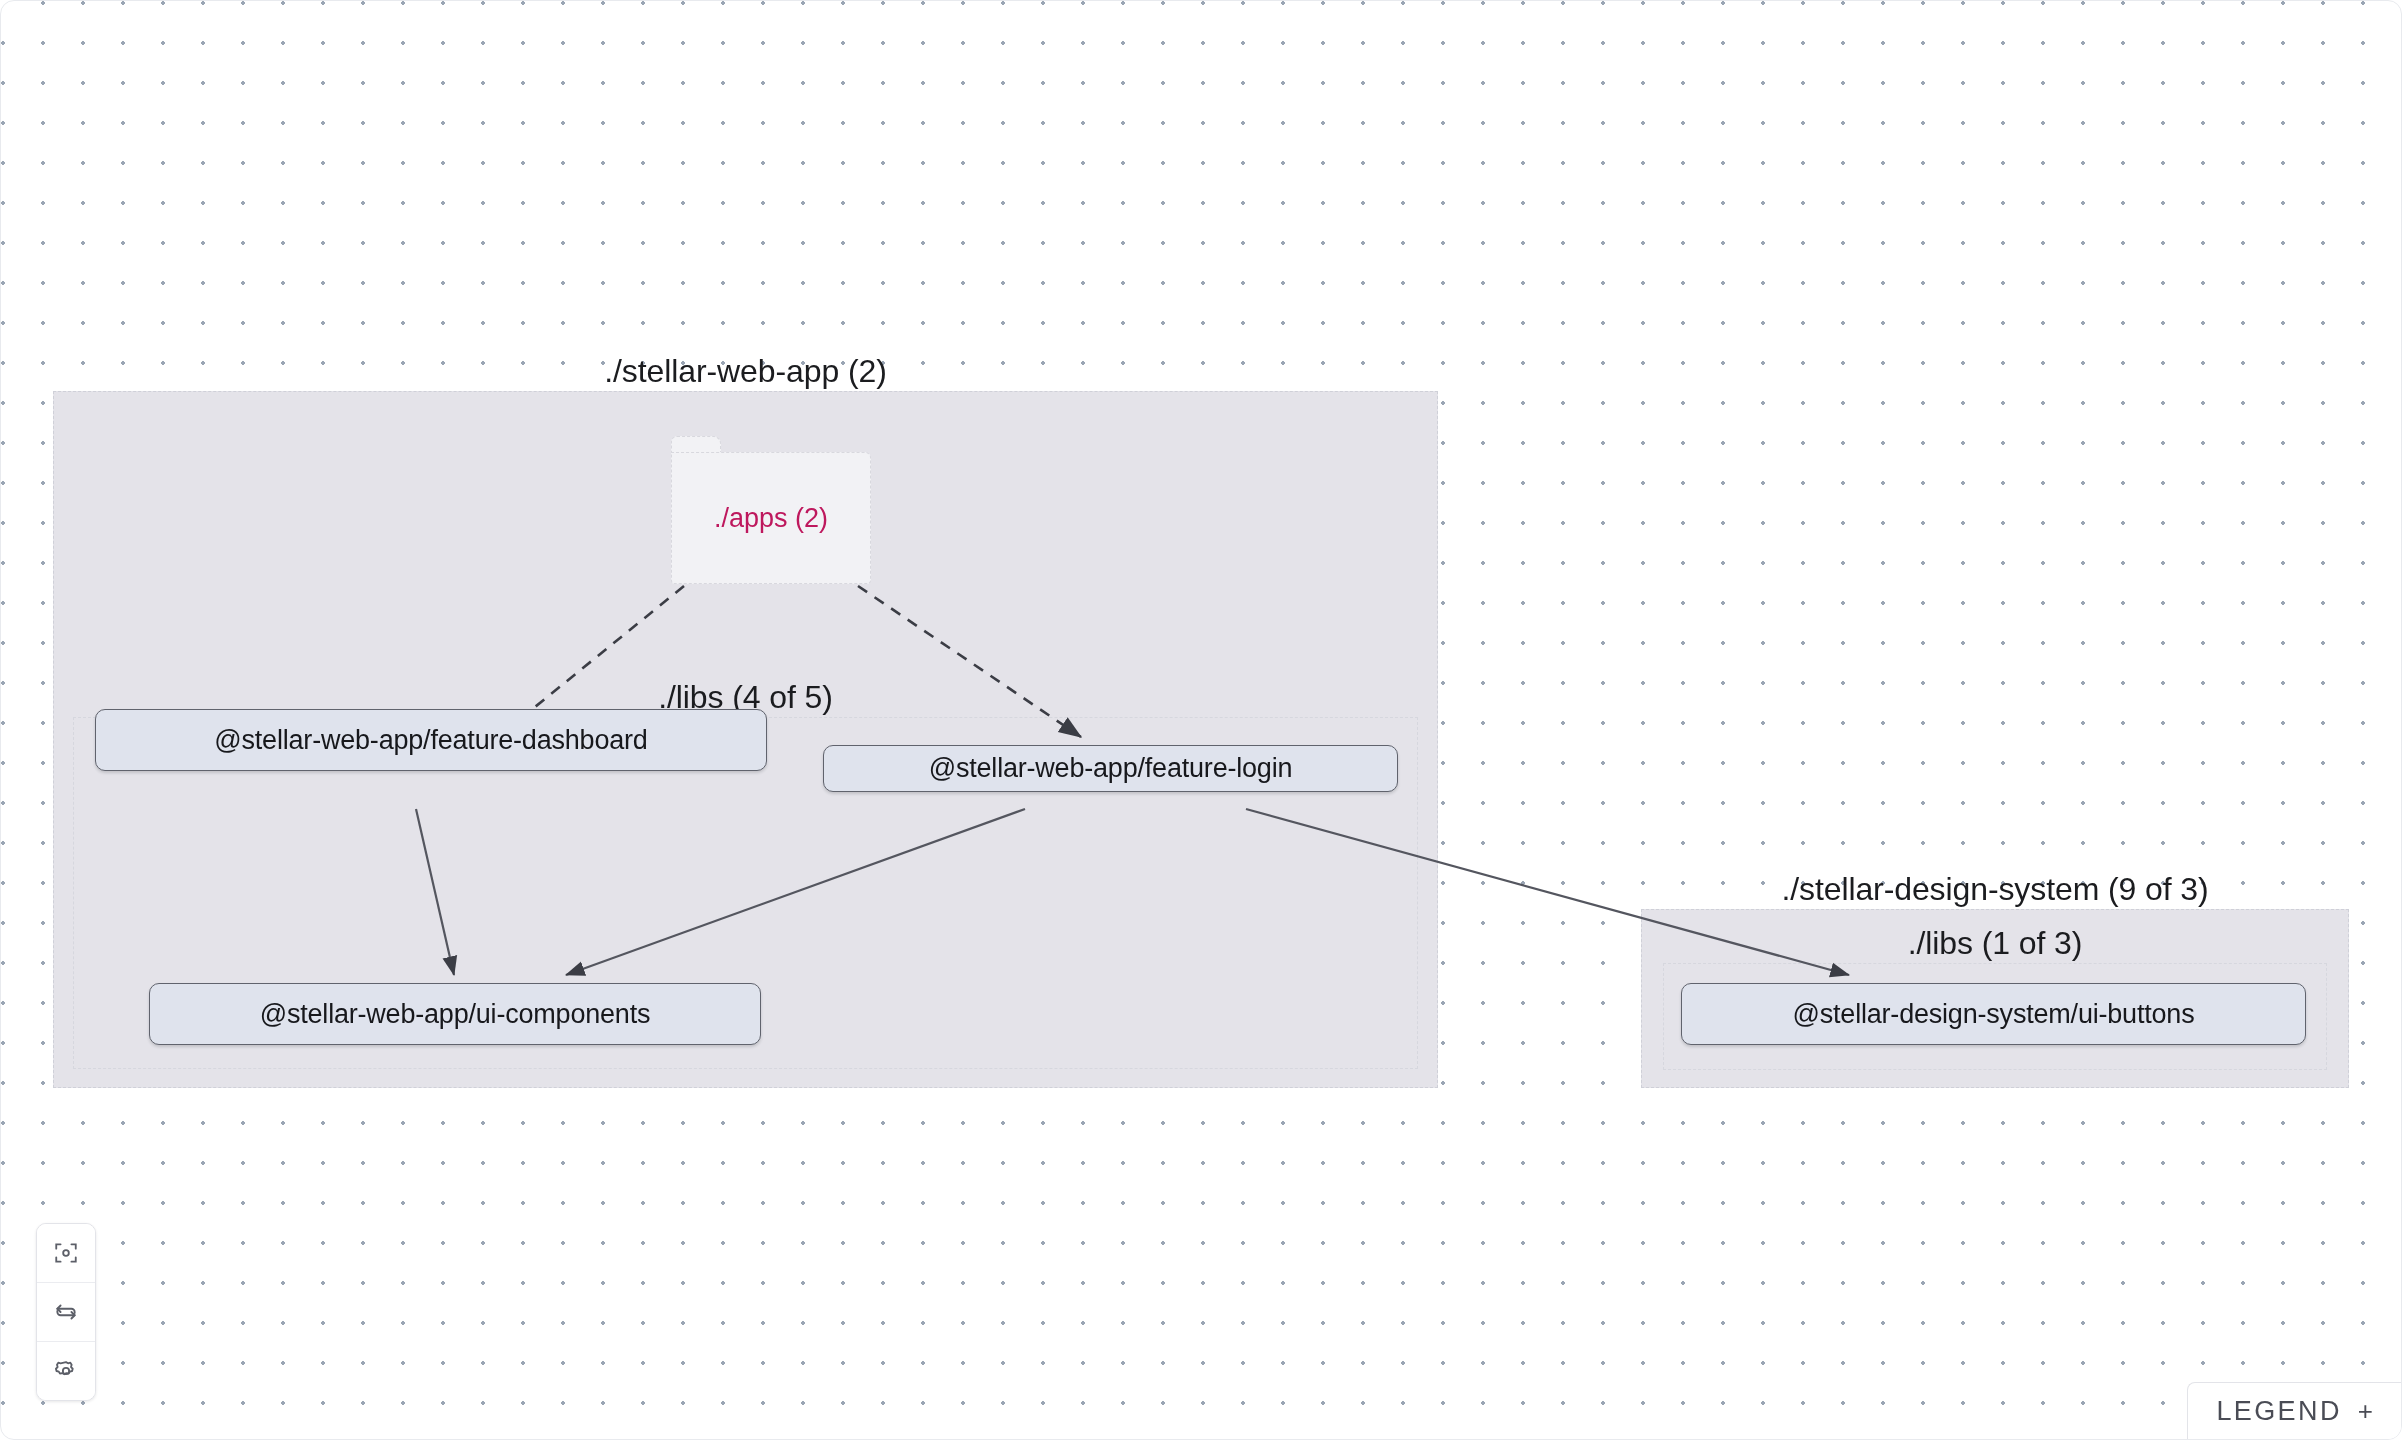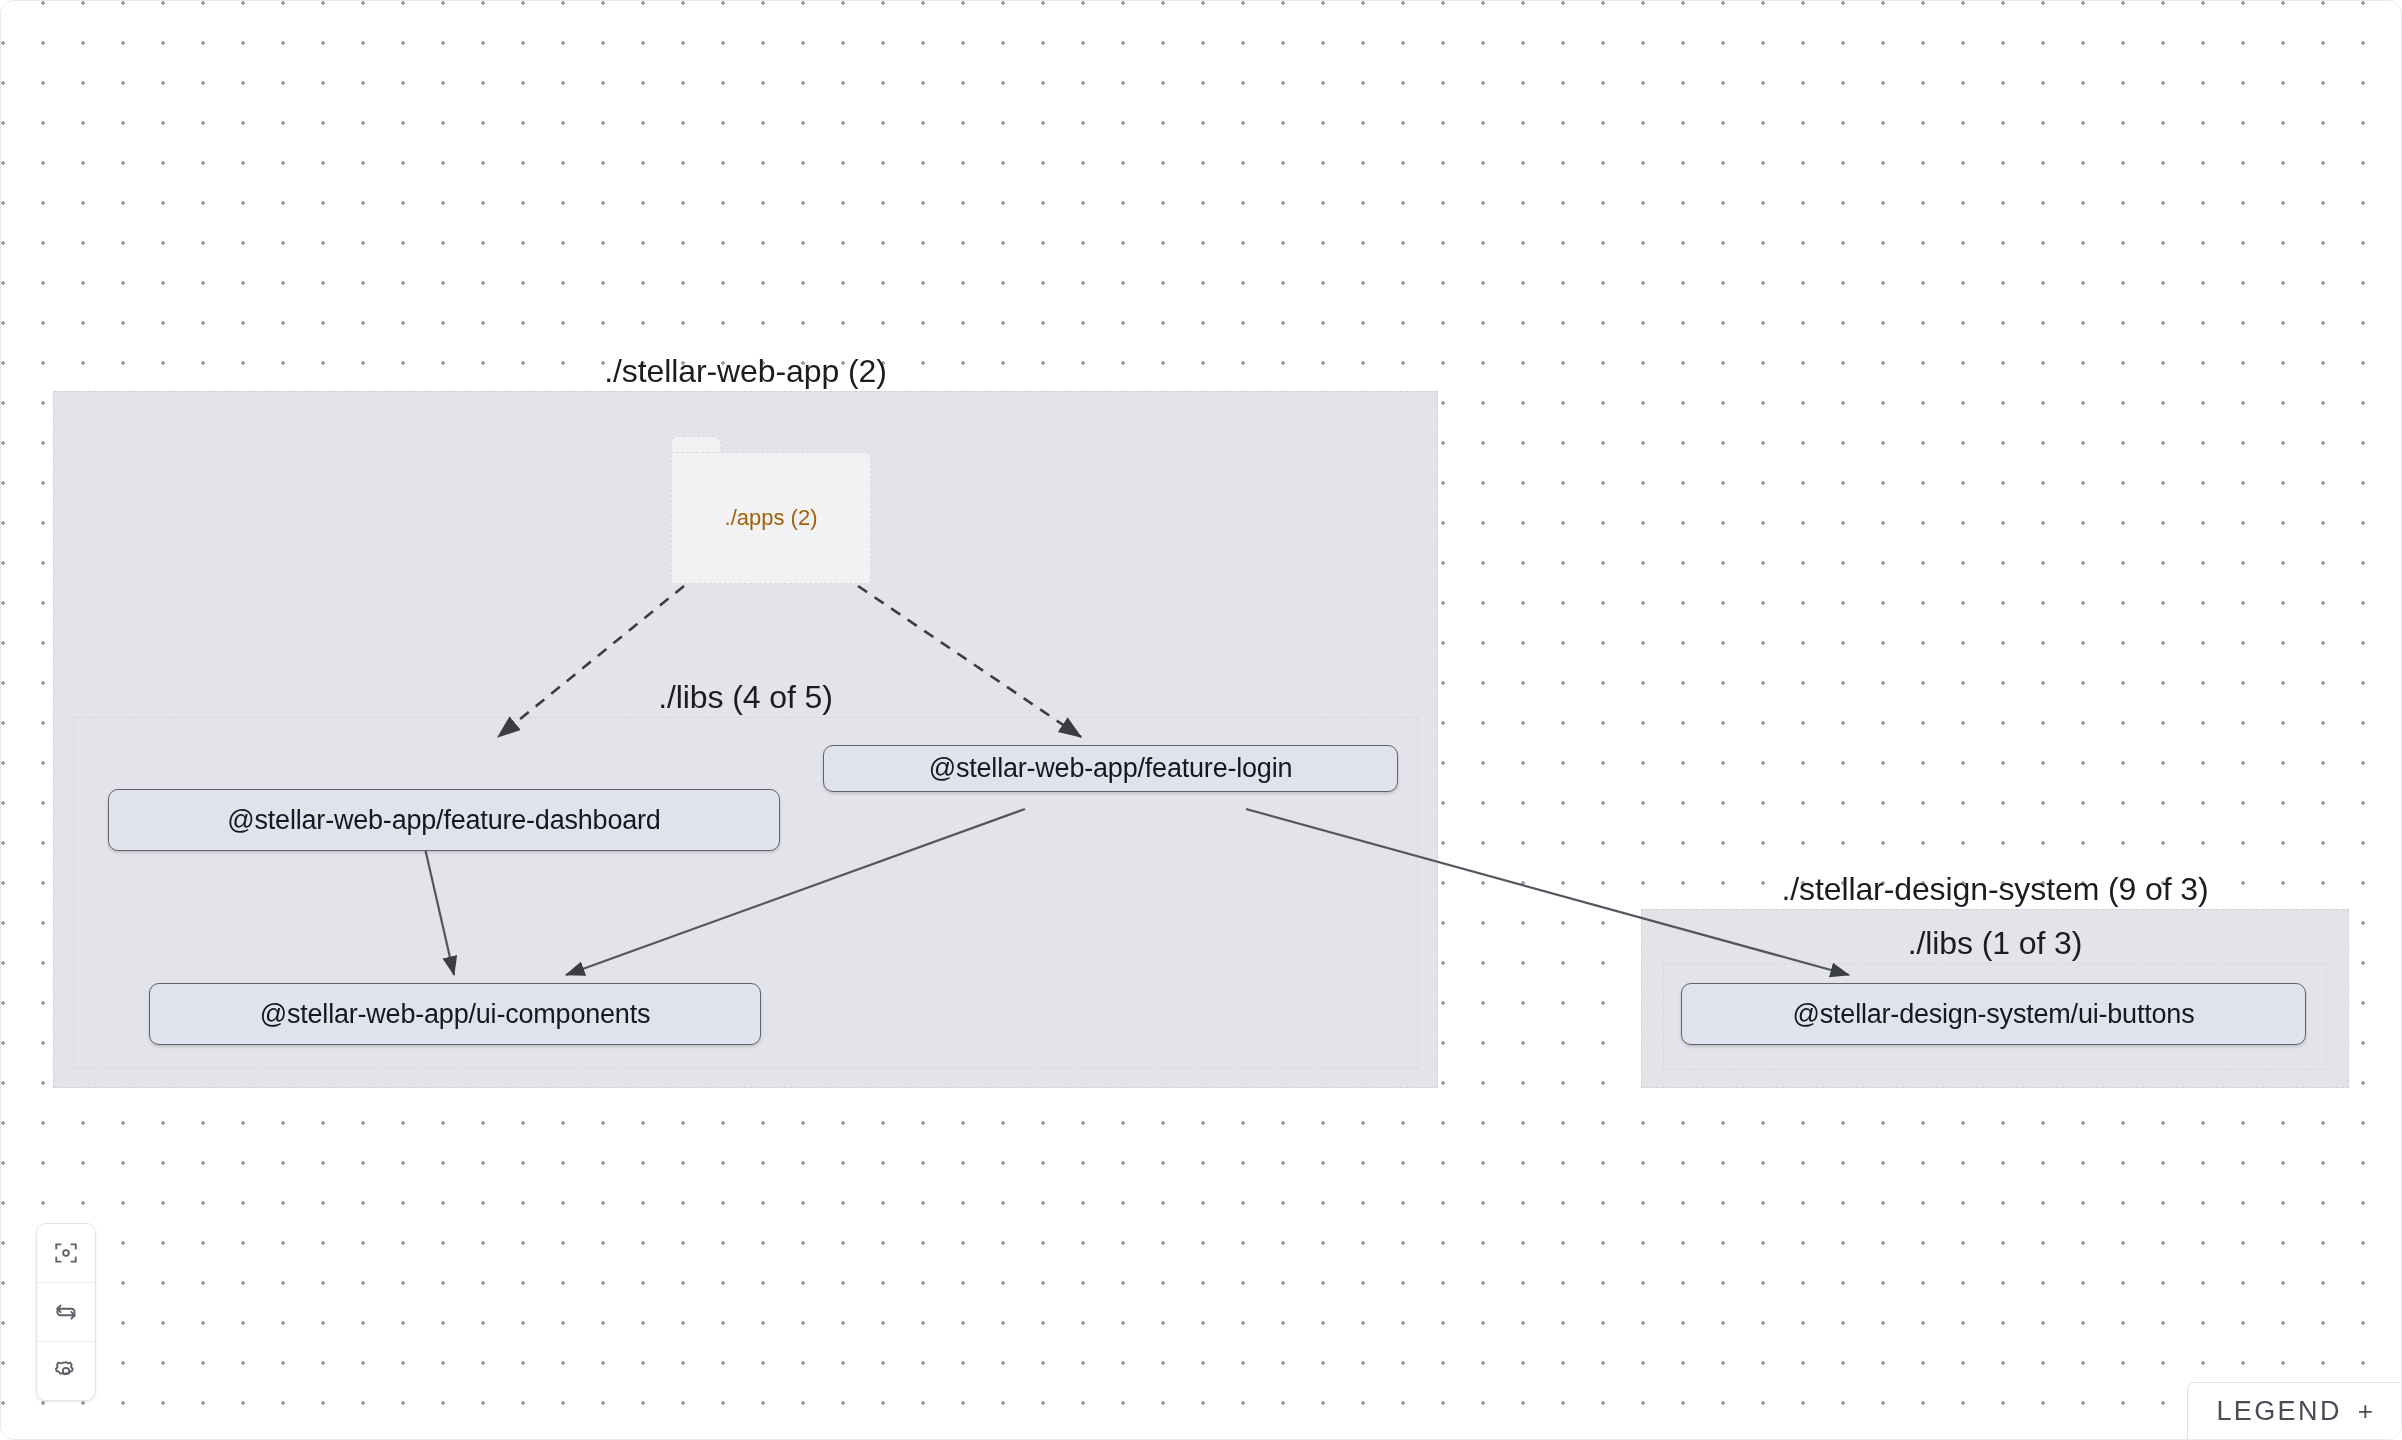--- a/index.html
+++ b/index.html
@@ -78,22 +78,22 @@
     right: 0;
     bottom: 0;
     background: #f2f2f5;
     border: 1px dashed #d8d8de;
     border-radius: 0 6px 4px 4px;
     display: flex;
     align-items: center;
     justify-content: center;
   }
   .folder-label {
-    font-size: 22px;
-    color: #a16207;
+    font-size: 27px;
+    color: #be185d;
     white-space: nowrap;
   }
 
   
   .node {
     position: absolute;
     box-sizing: border-box;
     background: #dfe3ed;
     border: 1.5px solid #60636d;
     border-radius: 10px;
@@ -201,21 +201,21 @@
     <path d="M 1245 808 L 1848 974" fill="none" stroke="#54565f" stroke-width="2.2" marker-end="url(#arrow-solid)"></path>
   </svg>
 
   <div class="folder" style="left:670px; top:435px; width:200px; height:148px;">
     <div class="folder-tab"></div>
     <div class="folder-body">
       <span class="folder-label">./apps (2)</span>
     </div>
   </div>
 
-  <div class="node" style="left:94px; top:788px; width:672px; height:62px;margin-left:13px;">
+  <div class="node" style="left:94px; top:708px; width:672px; height:62px;">
     <span class="node-label">@stellar-web-app/feature-dashboard</span>
   </div>
 
   <div class="node" style="left:822px; top:744px; width:575px; height:47px;">
     <span class="node-label">@stellar-web-app/feature-login</span>
   </div>
 
   <div class="node" style="left:148px; top:982px; width:612px; height:62px;">
     <span class="node-label">@stellar-web-app/ui-components</span>
   </div>

